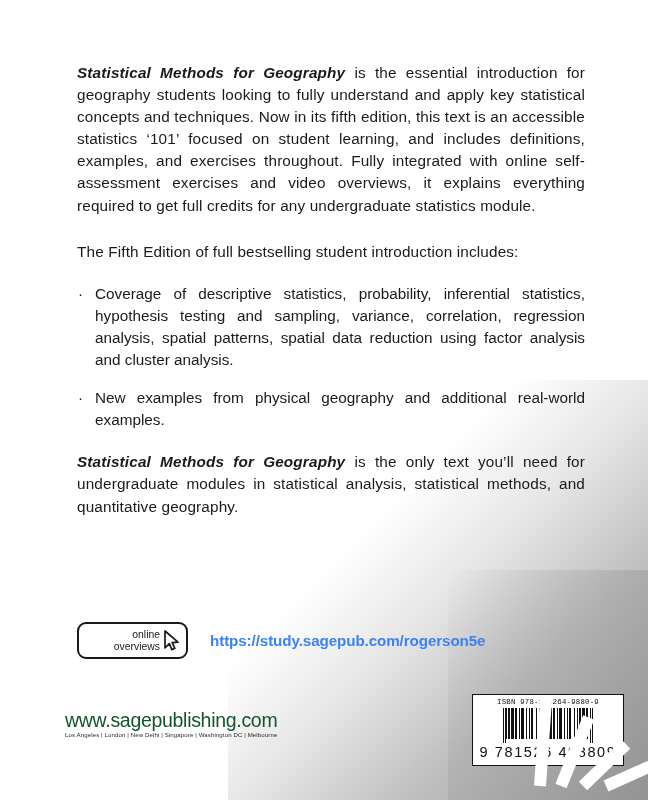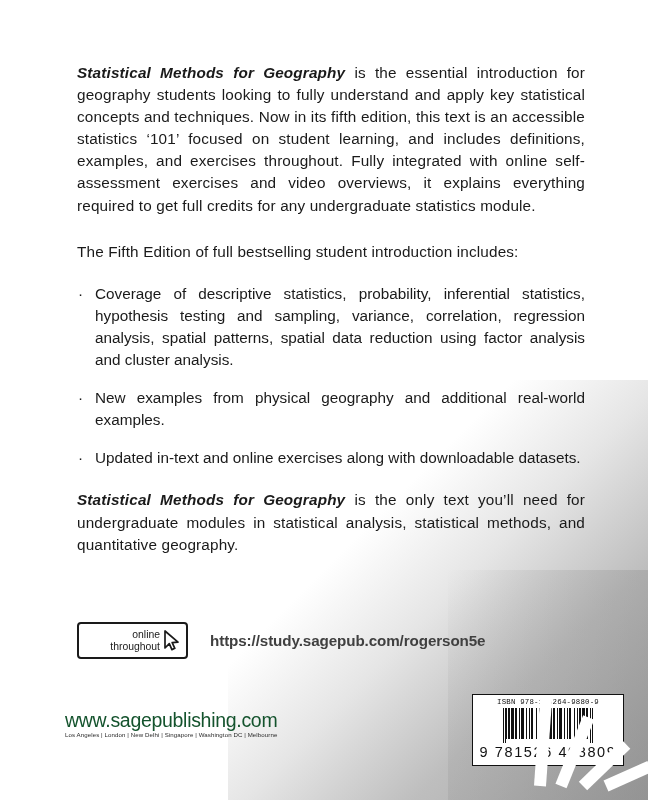--- a/index.html
+++ b/index.html
@@ -95,21 +95,21 @@
     position: absolute;
     left: 77px;
     top: 622px;
     display: flex;
     align-items: center;
   }
   #resources-badge {
     width: 111px;
     height: 37px;
     border: 2px solid #1a1a1a;
-    border-radius: 4px;
+    border-radius: 9px;
     box-sizing: border-box;
     display: flex;
     align-items: center;
     justify-content: flex-end;
     padding-right: 6px;
     background: #ffffff;
   }
   #resources-badge .labels {
     text-align: right;
     font-size: 10.4px;
@@ -120,21 +120,21 @@
   #resources-badge .cursor {
     margin-left: 3px;
     display: block;
     line-height: 0;
   }
   #resources-url {
     margin-left: 22px;
     font-size: 15.2px;
     font-weight: bold;
     letter-spacing: -0.1px;
-    color: #404040;
+    color: #3b82f6;
     white-space: nowrap;
   }
 
   
   #sage-footer {
     position: absolute;
     left: 56px;
     top: 707px;
     display: flex;
     align-items: flex-start;
@@ -244,33 +244,33 @@
 
   <div id="content">
 
     <p class="para lead"><span class="bold-italic">Statistical Methods for Geography</span><span> is the essential introduction for geography students looking to fully understand and apply key statistical concepts and techniques. Now in its fifth edition, this text is an accessible statistics ‘101’ focused on student learning, and includes definitions, examples, and exercises throughout. Fully integrated with online self-assessment exercises and video overviews, it explains everything required to get full credits for any undergraduate statistics module.</span></p>
 
     <p class="para intro">The Fifth Edition of full bestselling student introduction includes:</p>
 
     <ul class="bullets">
       <li><span class="dot">·</span><span>Coverage of descriptive statistics, probability, inferential statistics, hypothesis testing and sampling, variance, correlation, regression analysis, spatial patterns, spatial data reduction using factor analysis and cluster analysis.</span></li>
       <li><span class="dot">·</span><span>New examples from physical geography and additional real-world examples.</span></li>
-      <li><span class="dot">·</span><span>Updated in-text and online exercises along with downloadable datasets.</span></li>
+      <li><span class="dot">·</span></li>
     </ul>
 
     <p class="para closing"><span class="bold-italic">Statistical Methods for Geography</span><span> is the only text you’ll need for undergraduate modules in statistical analysis, statistical methods, and quantitative geography.</span></p>
 
 
   </div>
 
   <div id="resources-row">
     <div id="resources-badge">
       <div class="labels">
         <div>online</div>
-        <div>throughout</div>
+        <div>overviews</div>
       </div>
       <span class="cursor">
         <svg width="17" height="21" viewBox="0 0 17 21" xmlns="http://www.w3.org/2000/svg">
           <path d="M2 1 L2 18 L6.3 13.6 L8.9 19.6 L11.8 18.3 L9.2 12.6 L15 12.2 Z" fill="#ffffff" stroke="#1a1a1a" stroke-width="1.7" stroke-linejoin="round"></path>
         </svg>
       </span>
     </div>
     <div id="resources-url">https://study.sagepub.com/rogerson5e</div>
   </div>
 

